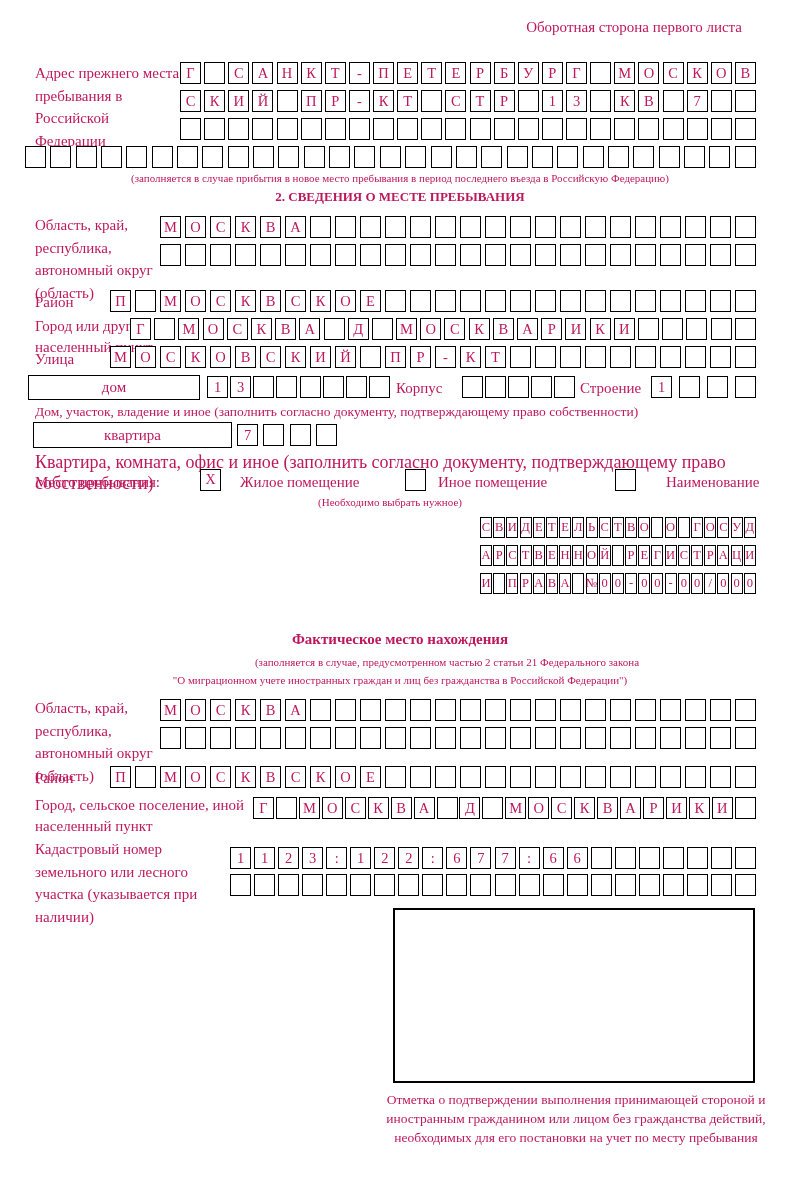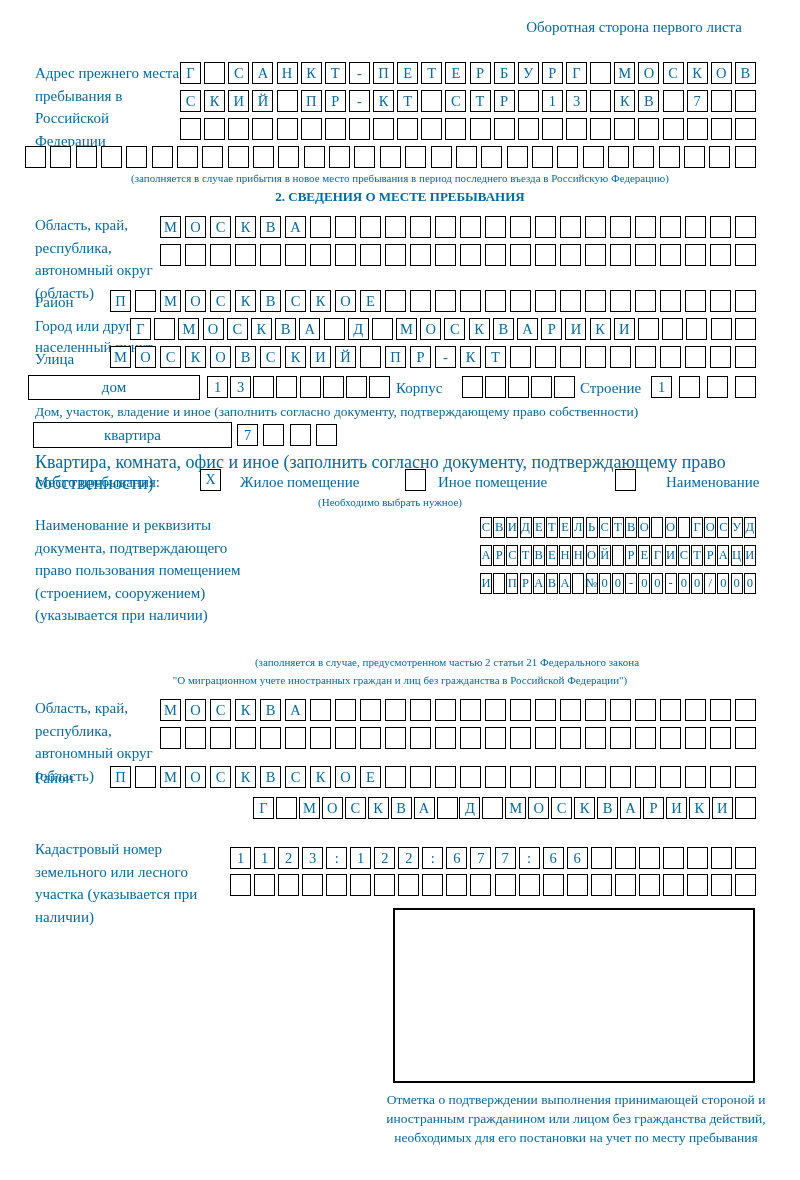--- a/index.html
+++ b/index.html
@@ -1,18 +1,18 @@
 <!DOCTYPE html>
 <html><head>
 <meta charset="utf-8">
 <style>
   html,body{margin:0;padding:0;background:#fff;}
   .page{
     position:relative;width:800px;height:1180px;background:#ffffff;
-    font-family:"Liberation Serif","DejaVu Serif",serif;color:#0369a1;overflow:hidden;
+    font-family:"Liberation Serif","DejaVu Serif",serif;color:#be185d;overflow:hidden;
   }
   .abs{position:absolute;}
   .lbl{font-size:15px;line-height:22.5px;}
   .cap{font-size:11px;}
   .center{text-align:center;}
   .bold{font-weight:bold;}
   .boxrow{position:absolute;display:flex;justify-content:space-between;}
   .cell{
     box-sizing:border-box;width:21px;height:22px;border:1.7px solid #000;background:#fff;
     display:flex;align-items:center;justify-content:center;font-size:14.5px;line-height:1;
@@ -335,21 +335,20 @@
 
   <div class="abs lbl" style="left:35px;top:471px;">Место пребывания:</div>
   <div class="checkbox abs" style="left:200px;top:469px;">X</div>
   <div class="abs lbl" style="left:240px;top:471px;">Жилое помещение</div>
   <div class="checkbox abs" style="left:405px;top:469px;"></div>
   <div class="abs lbl" style="left:438px;top:471px;">Иное помещение</div>
   <div class="checkbox abs" style="left:615px;top:469px;"></div>
   <div class="abs lbl" style="left:666px;top:471px;">Наименование</div>
   <div class="abs cap center" style="left:250px;top:496px;width:280px;">(Необходимо выбрать нужное)</div>
 
-  <div class="abs lbl" style="left:35px;top:514px;width:230px;">Наименование и реквизиты документа, подтверждающего право пользования помещением (строением, сооружением) (указывается при наличии)</div>
   <div class="boxrow" style="left:480px;top:517px;width:276px;">
       <span class="cell-s">С</span>
       <span class="cell-s">В</span>
       <span class="cell-s">И</span>
       <span class="cell-s">Д</span>
       <span class="cell-s">Е</span>
       <span class="cell-s">Т</span>
       <span class="cell-s">Е</span>
       <span class="cell-s">Л</span>
       <span class="cell-s">Ь</span>
@@ -406,20 +405,21 @@
       <span class="cell-s">0</span>
       <span class="cell-s">-</span>
       <span class="cell-s">0</span>
       <span class="cell-s">0</span>
       <span class="cell-s">/</span>
       <span class="cell-s">0</span>
       <span class="cell-s">0</span>
       <span class="cell-s">0</span>
     </div>
 
+  <div class="abs bold center" style="left:0;top:631px;width:800px;font-size:15px;">Фактическое место нахождения</div>
   <div class="abs cap center" style="left:0;top:656px;width:800px;margin-left:47px;">(заполняется в случае, предусмотренном частью 2 статьи 21 Федерального закона</div>
   <div class="abs cap center" style="left:0;top:674px;width:800px;">"О миграционном учете иностранных граждан и лиц без гражданства в Российской Федерации")</div>
 
   <div class="abs lbl" style="left:35px;top:697px;width:150px;">Область, край, республика, автономный округ (область)</div>
   <div class="boxrow" style="left:160px;top:699px;width:596px;">
       <span class="cell">М</span>
       <span class="cell">О</span>
       <span class="cell">С</span>
       <span class="cell">К</span>
       <span class="cell">В</span>
@@ -493,20 +493,21 @@
       <span class="cell"></span>
       <span class="cell"></span>
       <span class="cell"></span>
       <span class="cell"></span>
       <span class="cell"></span>
       <span class="cell"></span>
       <span class="cell"></span>
       <span class="cell"></span>
     </div>
 
+  <div class="abs lbl" style="left:35px;top:795px;width:210px;line-height:21px;">Город, сельское поселение, иной населенный пункт</div>
   <div class="boxrow" style="left:253px;top:797px;width:503px;">
       <span class="cell">Г</span>
       <span class="cell"></span>
       <span class="cell">М</span>
       <span class="cell">О</span>
       <span class="cell">С</span>
       <span class="cell">К</span>
       <span class="cell">В</span>
       <span class="cell">А</span>
       <span class="cell"></span>

